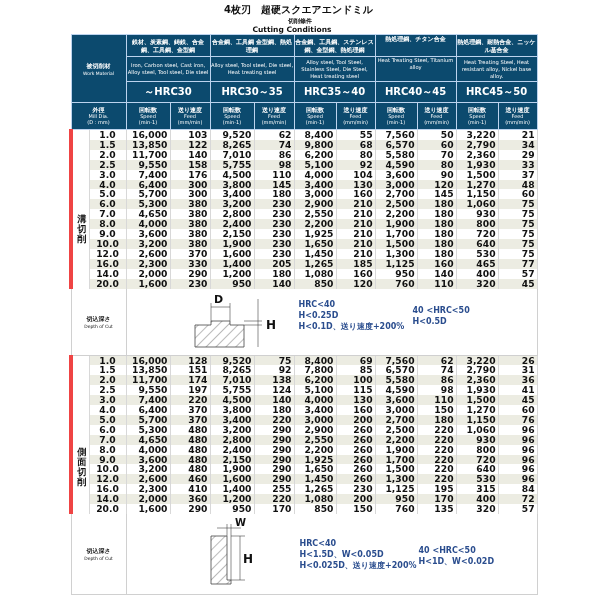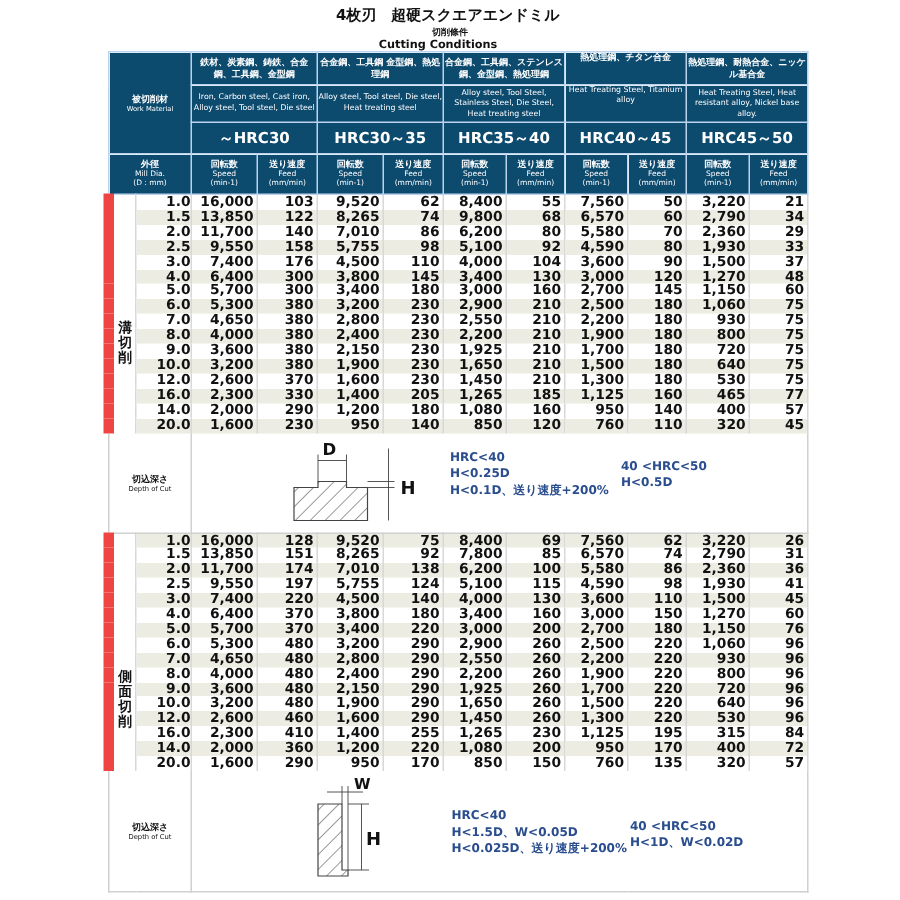--- a/index.html
+++ b/index.html
@@ -11,24 +11,24 @@
   table.main td{padding:0;margin:0;overflow:hidden;white-space:nowrap;}
   .hdr{background:#0c4a6e;color:#ffffff;border:1px solid #bcd3ee;text-align:center;}
   .hdr-mat-jp{font-size:6px;line-height:8px;font-weight:bold;white-space:normal!important;}
   .hdr-mat-en{font-size:5.2px;line-height:7px;white-space:normal!important;}
   .hdr-hrc{font-size:10px;font-weight:bold;height:20px;}
   .hdr-wm{font-size:6px;font-weight:bold;white-space:normal!important;}
   .hdr-wm small{display:block;font-size:4.5px;font-weight:normal;}
   .hdr-sub{font-size:5px;line-height:6px;height:26px;}
   .hdr-sub b{display:block;font-size:6px;font-weight:bold;}
   tr.d td{height:9.9px;font-size:9.2px;font-weight:bold;line-height:9.9px;text-align:right;border-right:1px solid #d8d8d8;padding-right:2px;}
-  tr.d td.dia{padding-right:0;margin-left:28px;}
+  tr.d td.dia{text-align:center;padding-right:0;margin-left:28px;}
   tr.d:nth-child(even) td.v{background:#ecece2;}
   tr.d:nth-child(odd) td.v{background:#ffffff;}
-  td.sec{background:#fff;border-left:7px solid #ef4444;border-right:1px solid #d0d0d0;text-align:center;vertical-align:middle;font-size:9px;font-weight:bold;line-height:14px;white-space:normal!important;}
+  td.sec{background:#fff;border-left:4px solid #ef4444;border-right:1px solid #d0d0d0;text-align:center;vertical-align:middle;font-size:9px;font-weight:bold;line-height:14px;white-space:normal!important;}
   td.doc-label{border-right:1px solid #d0d0d0;border-left:1px solid #d0d0d0;border-bottom:1px solid #d0d0d0;text-align:center;font-size:6px;font-weight:bold;white-space:normal!important;}
   td.doc-label small{display:block;font-size:4.5px;font-weight:normal;}
   td.doc-body{border-right:1px solid #d0d0d0;border-bottom:1px solid #d0d0d0;position:relative;}
   .doc-wrap{position:relative;width:100%;height:100%;}
   .cond{position:absolute;color:#2a4d8e;font-size:8px;font-weight:bold;line-height:11px;white-space:nowrap;}
   .secdiv{border-top:1px solid #c8c8c8;}
 </style>
 </head>
 <body>
 

